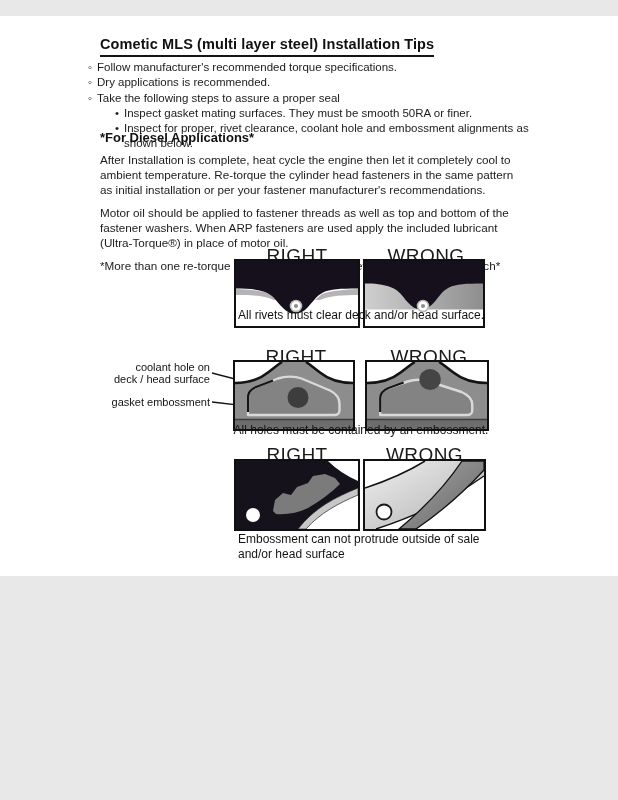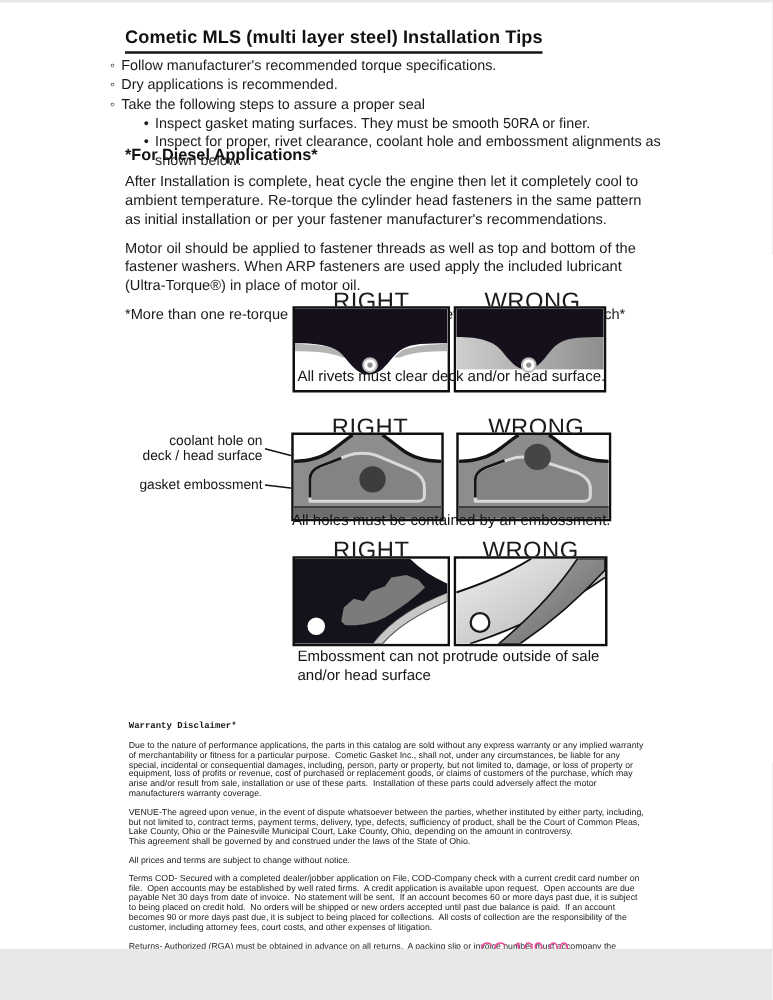--- a/index.html
+++ b/index.html
@@ -1,19 +1,19 @@
 <!DOCTYPE html>
 <html><head>
 <meta charset="utf-8">
 <style>
   html,body { margin:0; padding:0; background:#e8e8e8; }
   #page {
-    position:relative; width:618px; height:757px; background:#ffffff;
+    position:relative; width:618px; height:560px; background:#ffffff;
     font-family:"Liberation Sans", sans-serif; color:#1b1b1b; overflow:hidden;
-    margin:2px auto;
+    margin:16px auto;
   }
   .title {
     position:absolute; left:100px; top:20px;
     font-size:14.5px; font-weight:bold; color:#111;
     border-bottom:2px solid #141414; padding-bottom:3px; letter-spacing:0.1px;
   }
   .bullets { position:absolute; left:88px; top:44px; width:445px; font-size:11.5px; }
   .bullet-row { display:flex; line-height:15.3px; }
   .bullet-row .marker { width:9px; flex:none; text-align:left; }
   .bullet-row.sub { padding-left:27px; }

